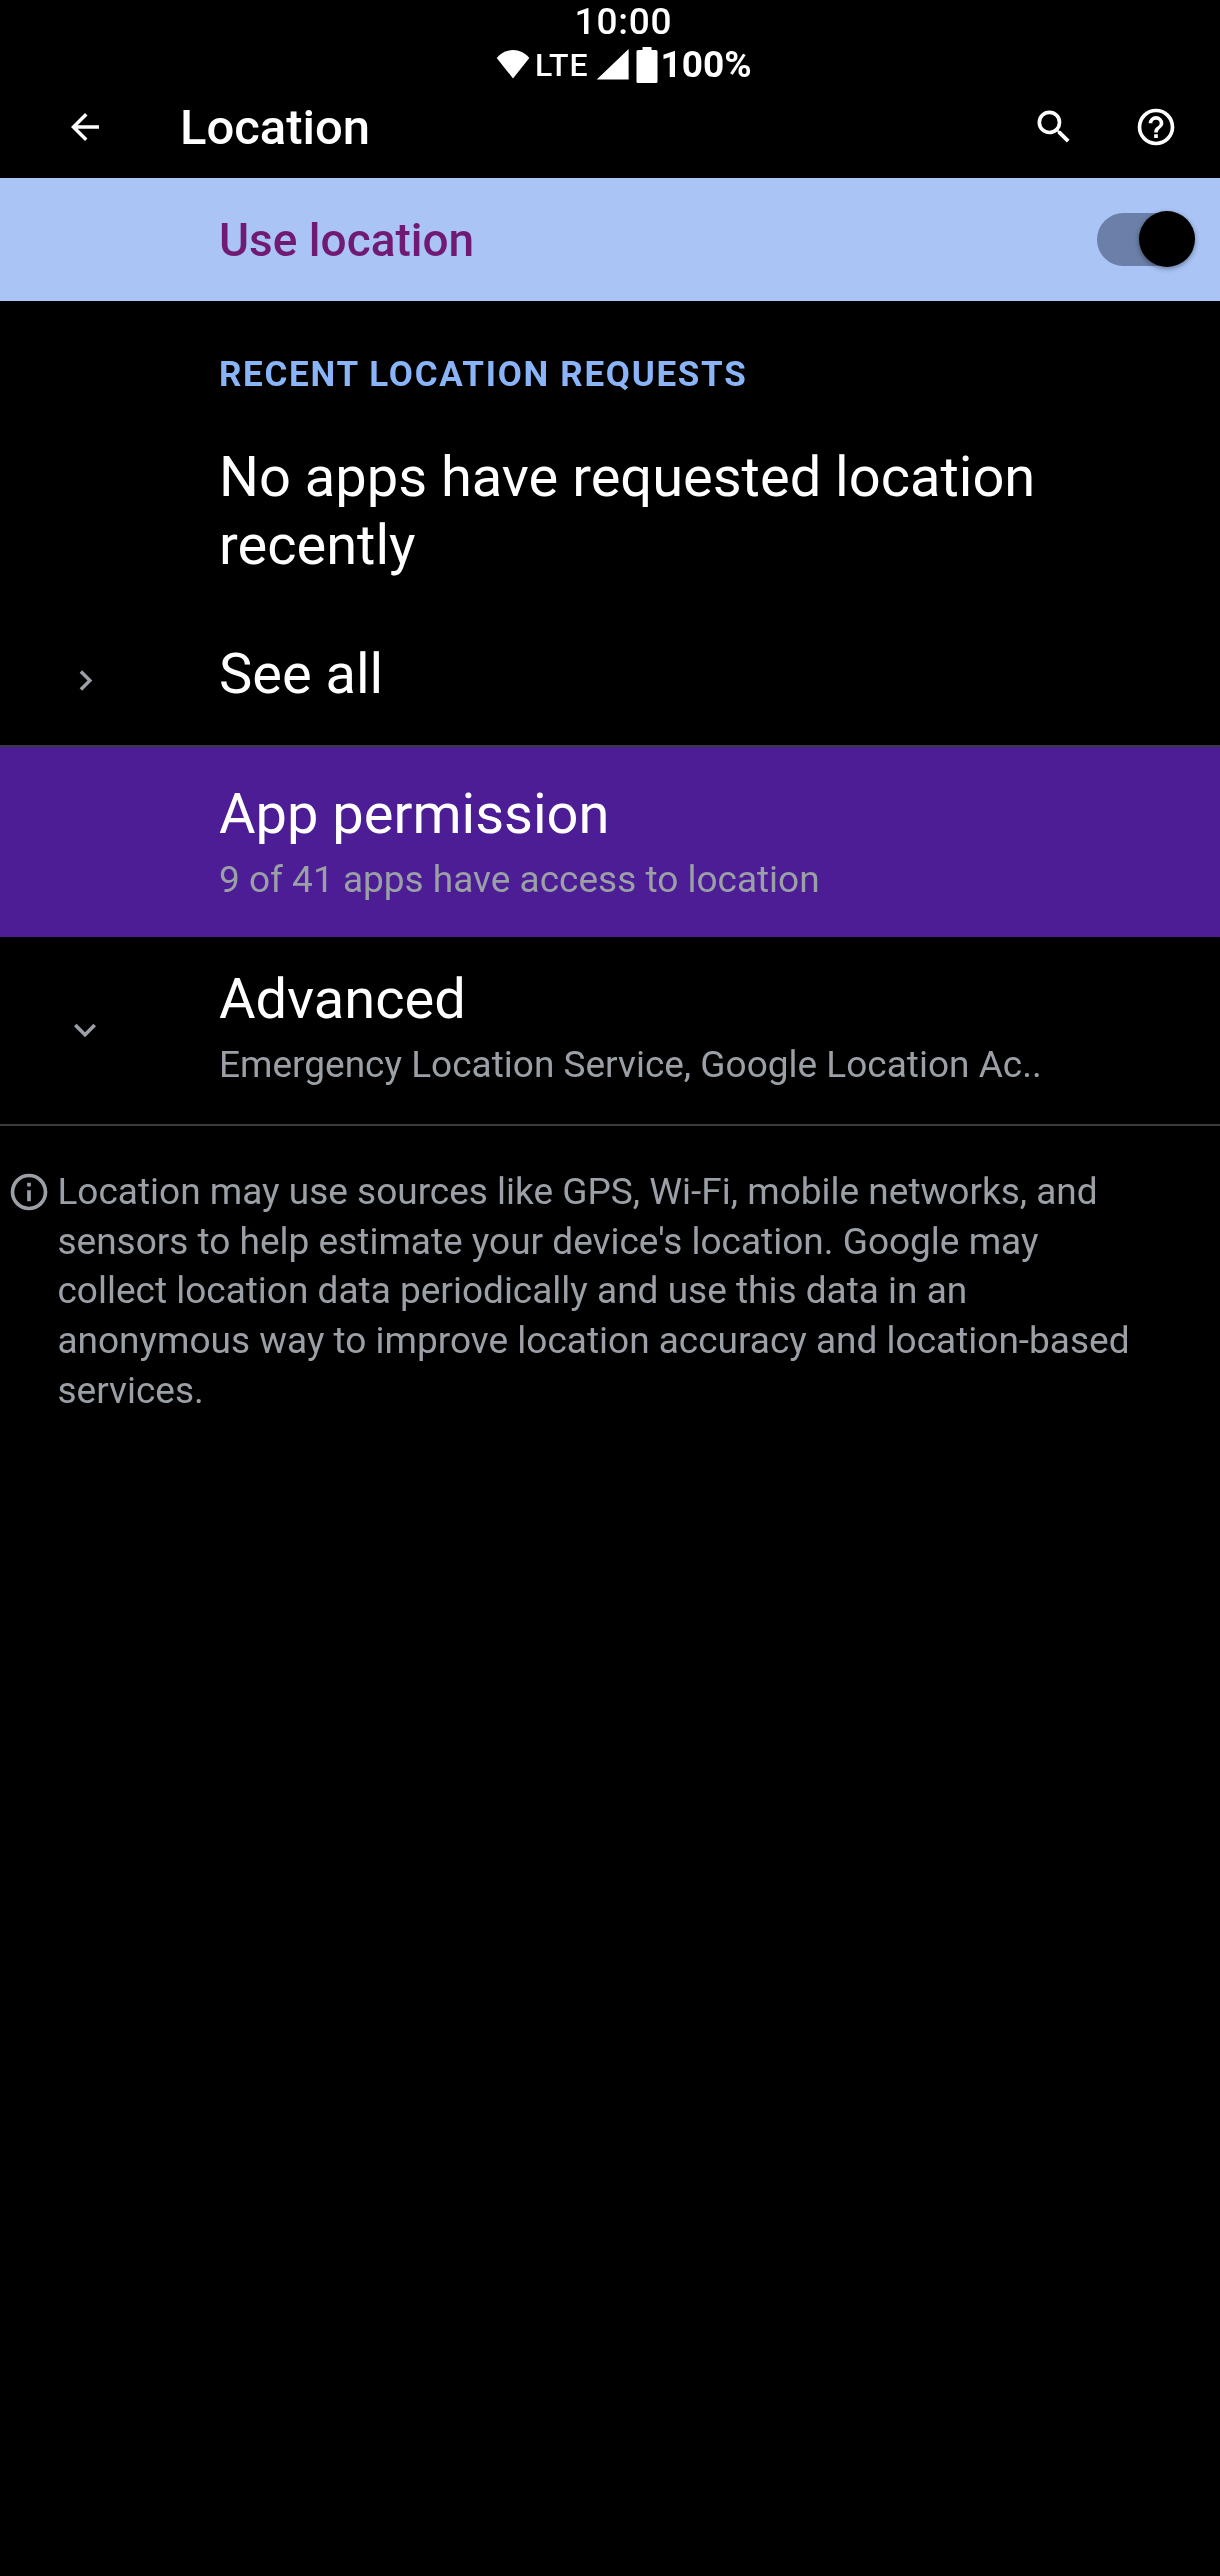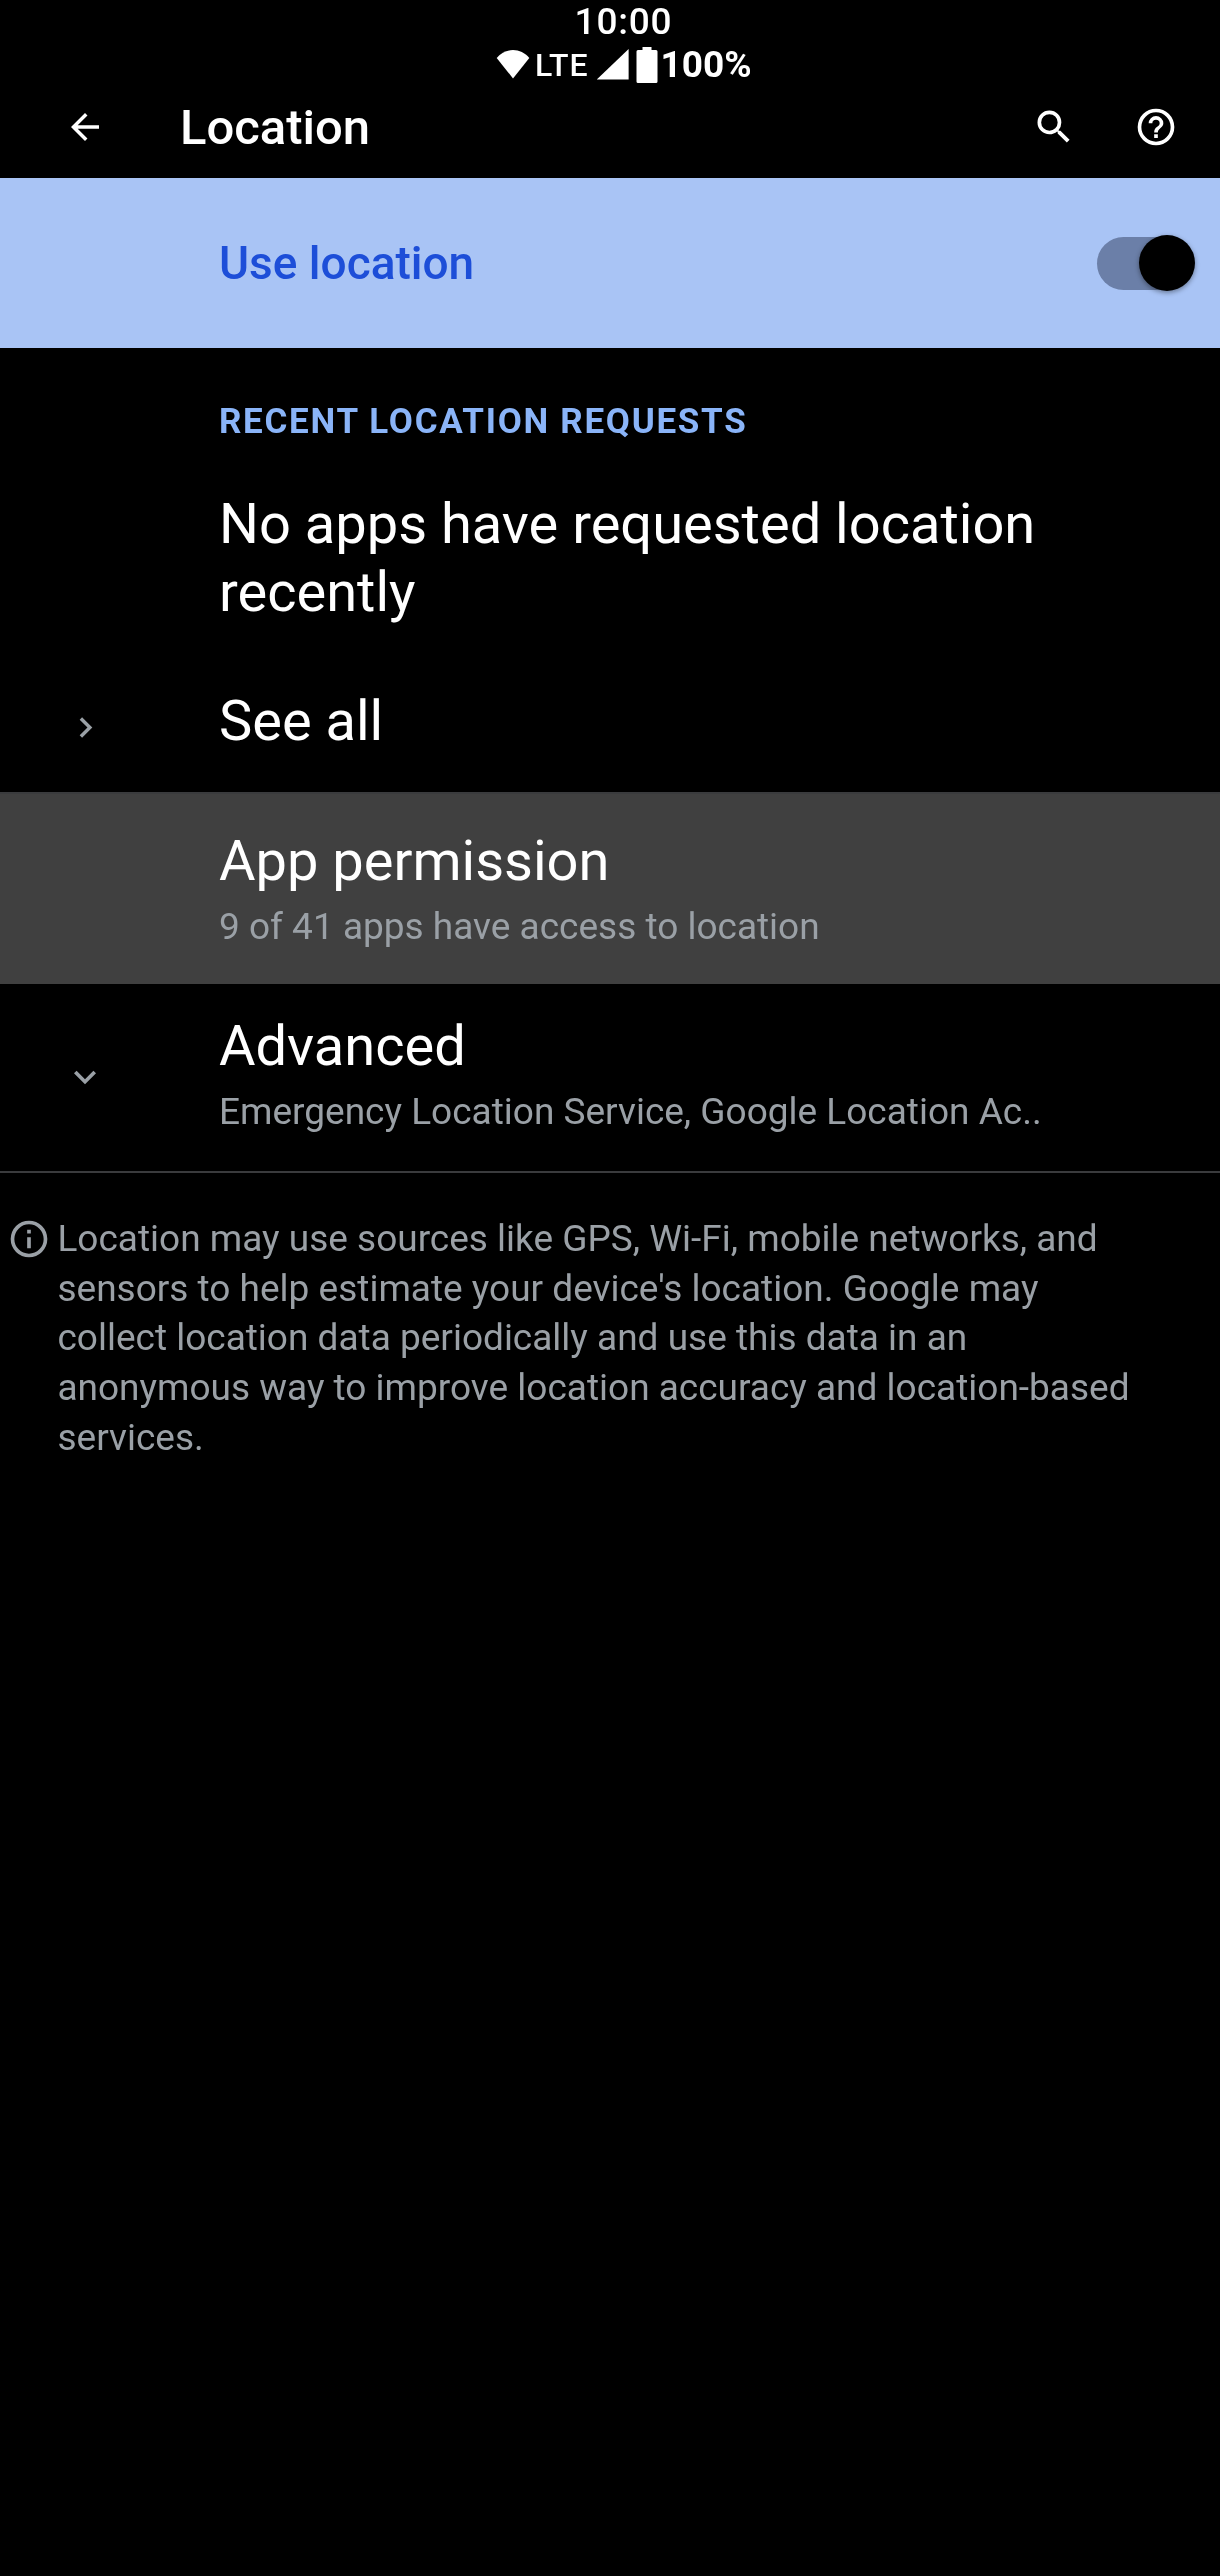--- a/index.html
+++ b/index.html
@@ -13,35 +13,35 @@
   .lte { font-size:32px; font-weight:500; letter-spacing:0.8px; margin:0 5.1px 0 3.4px; }
   .batt { font-weight:700; letter-spacing:0px; }
 
   
   .app-bar { height:102px; display:flex; align-items:center; padding:0 30.5px 0 51px; gap:61px; }
   .icon-btn { width:68px; height:68px; display:flex; align-items:center; justify-content:center; }
   .app-title { font-size:49px; font-weight:500; letter-spacing:0px; flex:1; }
   .app-bar-right { display:flex; align-items:center; gap:34px; }
 
   
-  .toggle-row { background:#a9c4f5; color:#1d4ed8; height:170px; display:flex; align-items:center; padding:0 30.5px 0 219px; margin-top:0px; }
+  .toggle-row { background:#a9c4f5; color:#701a75; height:123px; display:flex; align-items:center; padding:0 30.5px 0 219px; margin-top:0px; }
   .toggle-row .label { font-size:46px; font-weight:500; flex:1; }
   .switch { width:93px; height:53px; border-radius:34px; background:#6b7fa8; position:relative; }
   .switch .knob { position:absolute; right:-5.1px; top:-1.7px; width:56px; height:56px; border-radius:50%; background:#000; box-shadow:0 1.7px 5.1px rgba(0,0,0,.4); }
 
   
   .section-heading { color:#8ab4f8; font-size:35px; font-weight:700; letter-spacing:1.7px; padding:53px 0 25.4px 219px; }
 
   
   .row { display:flex; align-items:center; padding:29px 27px 29px 219px; min-height:102px; position:relative; }
   .row .leading { position:absolute; left:51px; top:50%; transform:translateY(-50%); width:68px; height:68px; display:flex; align-items:center; justify-content:center; }
   .row .texts { display:flex; flex-direction:column; gap:8.5px; min-width:0; width:100%; }
   .row .primary { font-size:56px; color:#fff; font-weight:400; line-height:1.2; }
   .row .secondary { font-size:37px; color:#9aa0a6; font-weight:400; line-height:1.25; white-space:nowrap; overflow:hidden; text-overflow:ellipsis; }
-  .row.highlight { background:#404040; }
+  .row.highlight { background:#4c1d95; }
   .divider { height:1.7px; background:#3a3b3d; margin:0; }
 
   
   .info-row { display:flex; padding:41px 30.5px 34px 0; }
   .info-row .leading { width:219px; display:flex; justify-content:center; padding-top:3.4px; }
   .info-text { font-size:37px; line-height:1.35; color:#9aa0a6; padding-right:34px; }
 
   svg { fill:currentColor; }
   .muted { color:#9aa0a6; }
 </style>

